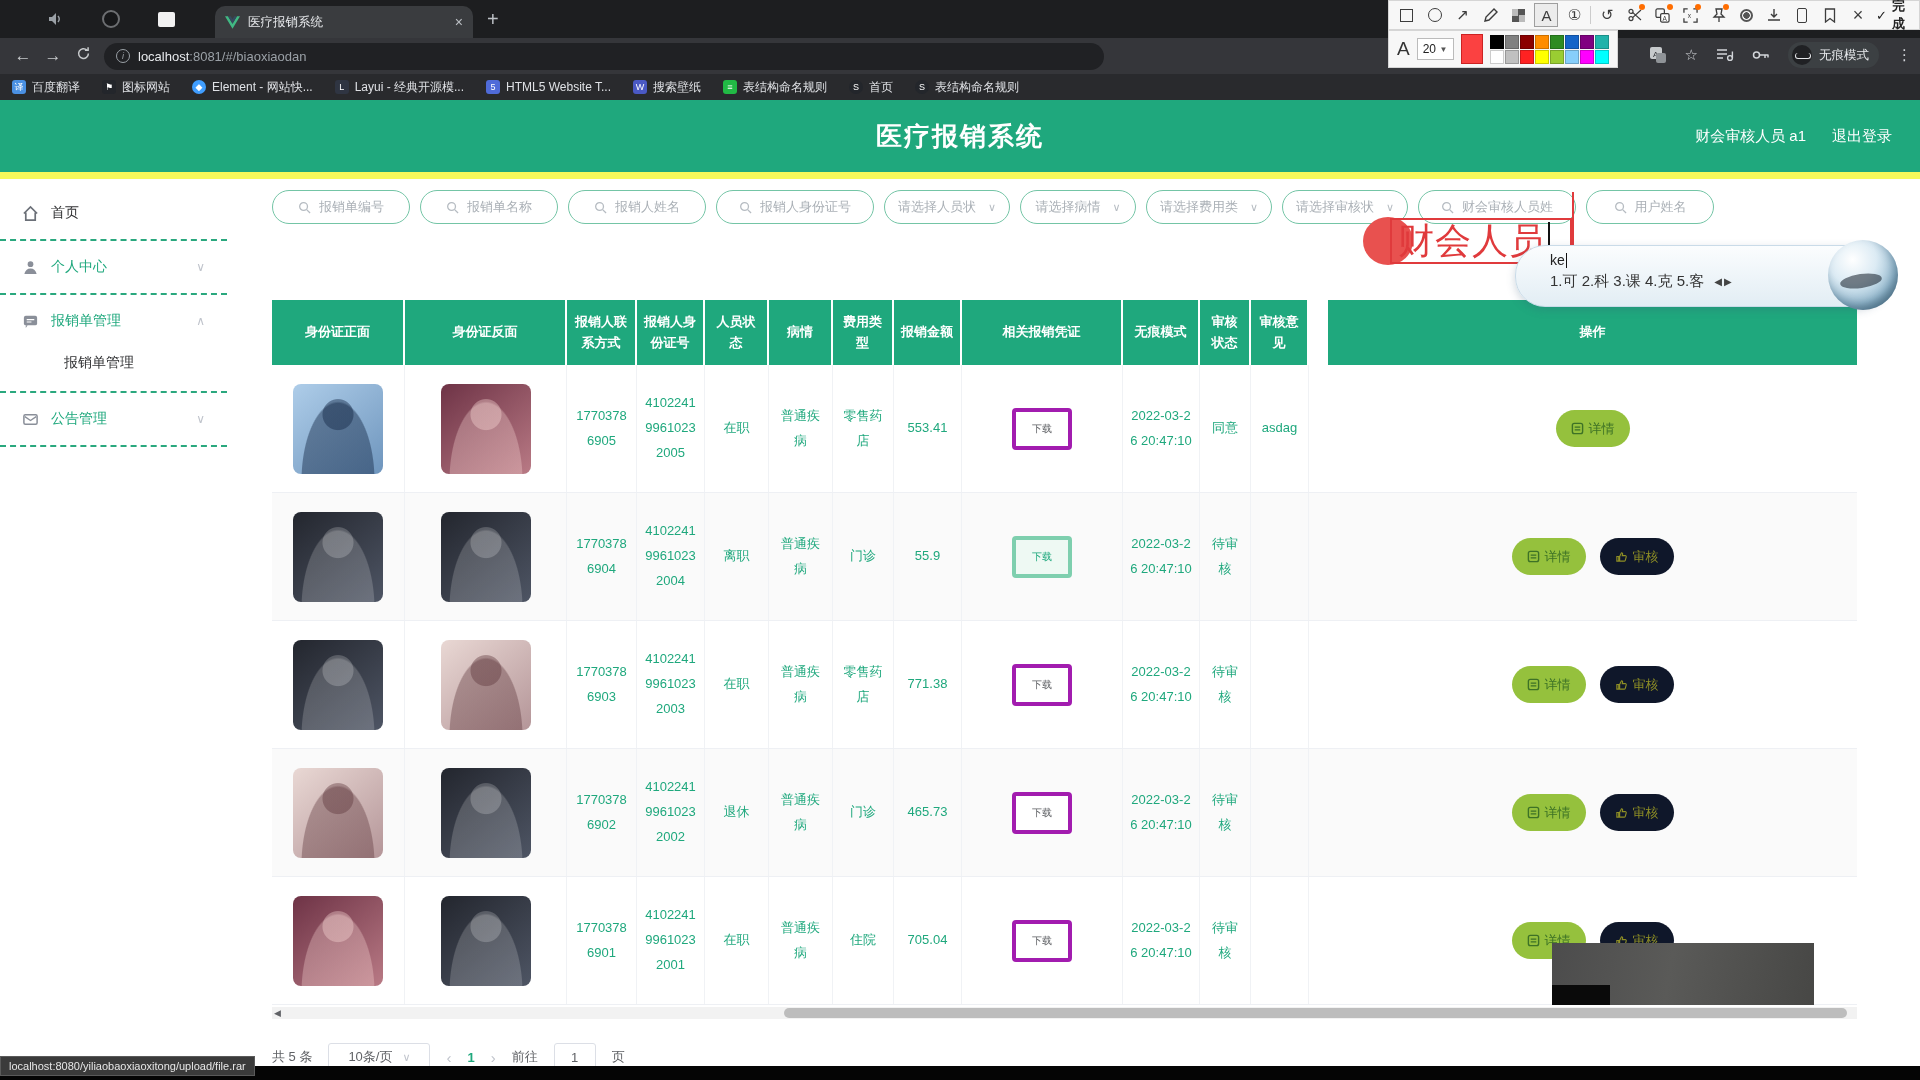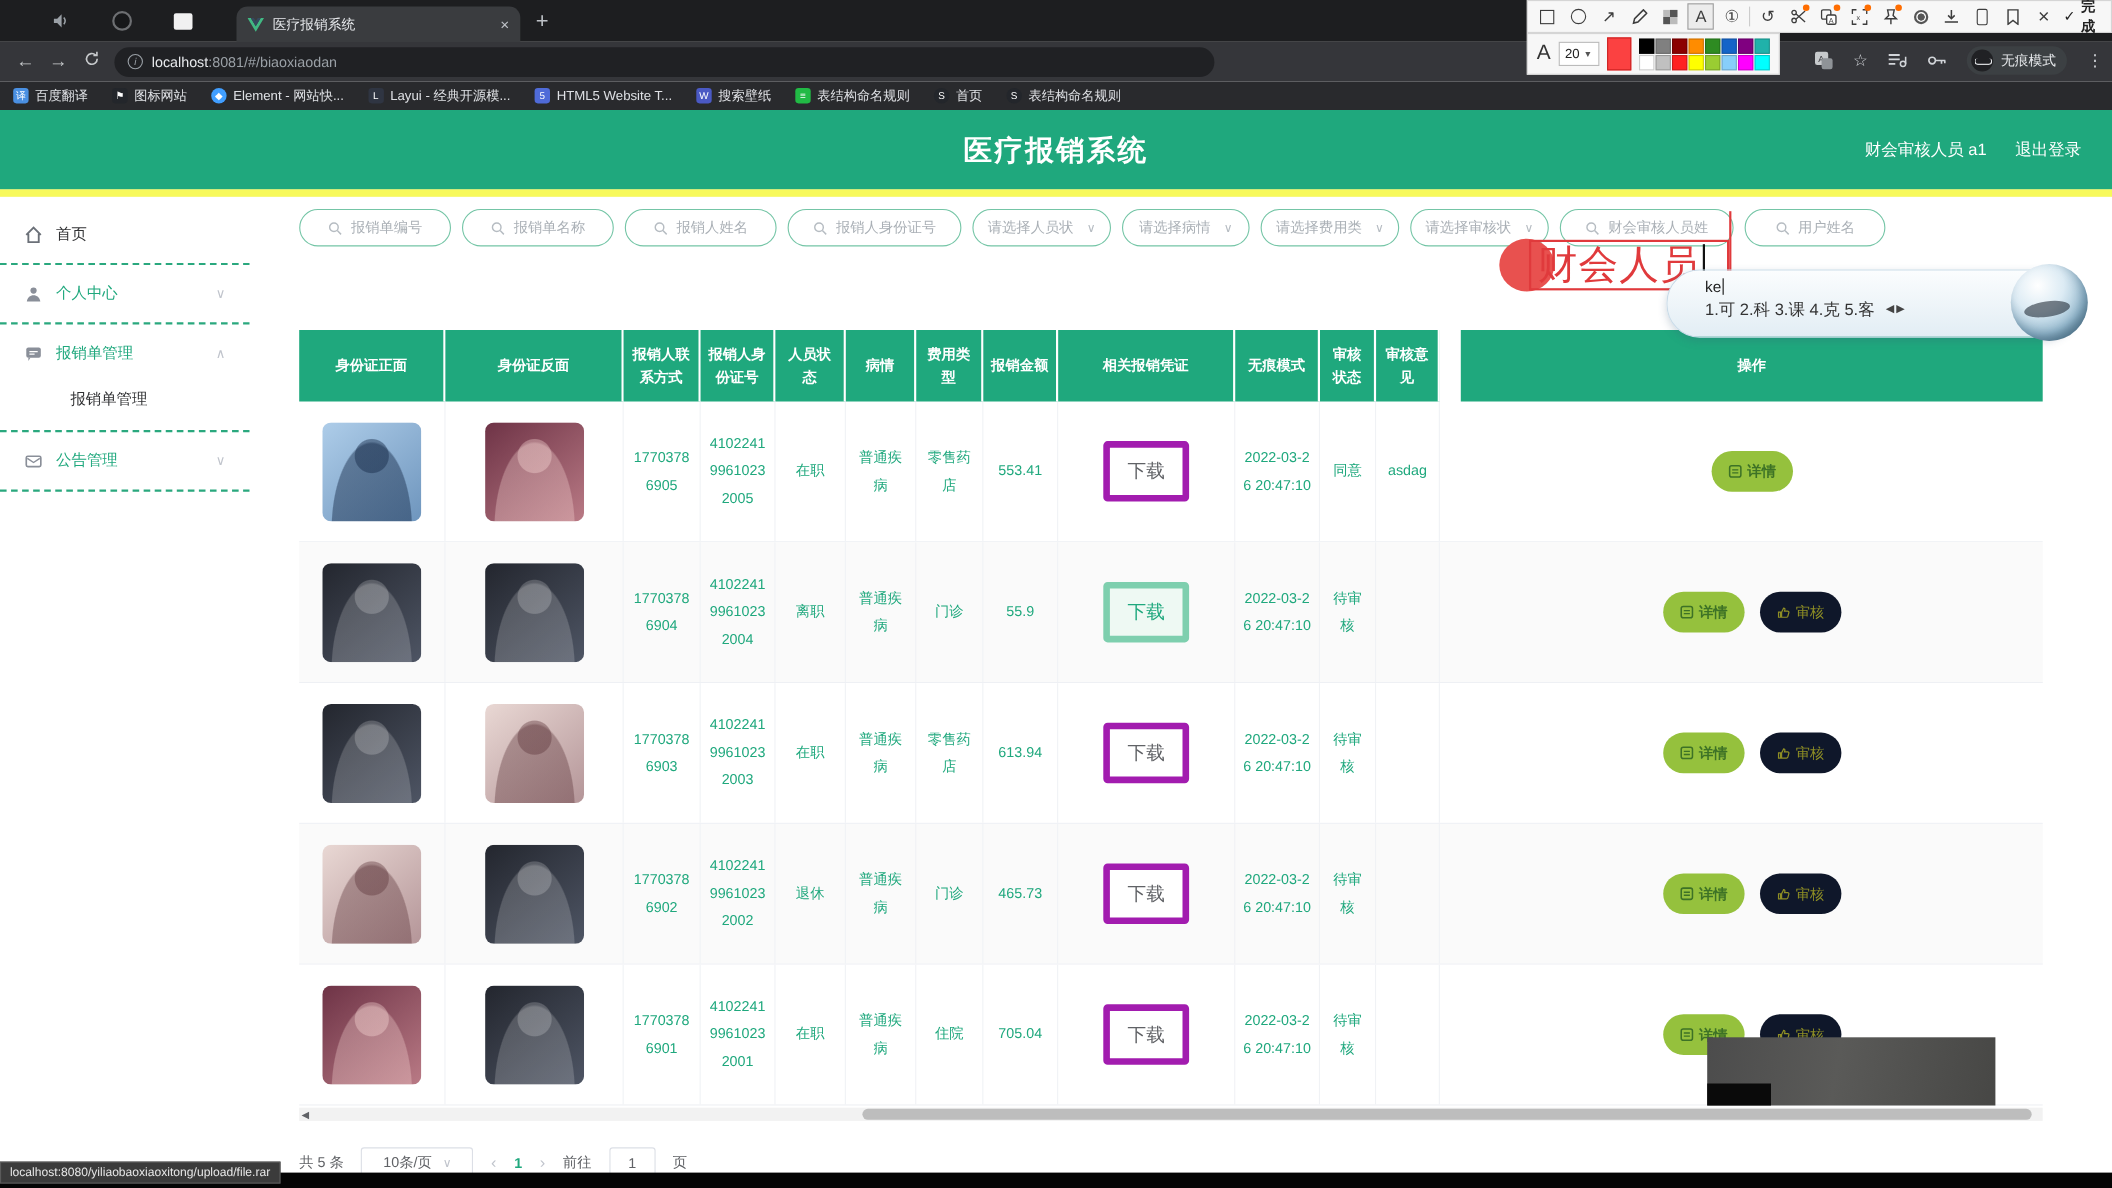--- a/index.html
+++ b/index.html
@@ -93,25 +93,25 @@
   .c4{width:68px;flex:none;}.c5{width:64px;flex:none;}.c6{width:64px;flex:none;}
   .c7{width:61px;flex:none;}.c8{width:68px;flex:none;}.c9{width:161px;flex:none;}
   .c10{width:77px;flex:none;}.c11{width:51px;flex:none;}.c12{width:58px;flex:none;}
   .c13{flex:1;margin-left:19px;}
   .breakall{word-break:break-all;}
   .photo{width:90px;height:90px;border-radius:8px;flex:none;}
   .ph-blue{background:radial-gradient(circle at 50% 34%,rgba(20,40,70,.45) 0 15px,transparent 16px),radial-gradient(ellipse at 50% 108%,rgba(20,40,70,.45) 0 36px,transparent 37px),linear-gradient(140deg,#aecde9,#6e95bd);}
   .ph-rose{background:radial-gradient(circle at 50% 34%,rgba(255,225,220,.35) 0 15px,transparent 16px),radial-gradient(ellipse at 50% 108%,rgba(255,225,220,.3) 0 36px,transparent 37px),linear-gradient(140deg,#6e3346,#b97a85);}
   .ph-dark{background:radial-gradient(circle at 50% 34%,rgba(255,255,255,.2) 0 15px,transparent 16px),radial-gradient(ellipse at 50% 108%,rgba(255,255,255,.18) 0 36px,transparent 37px),linear-gradient(140deg,#23262e,#4e5564);}
   .ph-light{background:radial-gradient(circle at 50% 34%,rgba(90,50,55,.4) 0 15px,transparent 16px),radial-gradient(ellipse at 50% 108%,rgba(90,50,55,.38) 0 36px,transparent 37px),linear-gradient(140deg,#e9d8d4,#b49598);}
-  .dl-btn{background:#fff;border:6px solid #a21caf;border-radius:4px;color:#606266;font-size:17px;padding:10px 16px;font-family:Liberation Sans, sans-serif;}
+  .dl-btn{background:#fff;border:4px solid #a21caf;border-radius:4px;color:#606266;font-size:10px;padding:10px 16px;font-family:Liberation Sans, sans-serif;}
   .dl-btn.hov{background:#eef9f3;border-color:#7ecfae;color:#1FA87D;}
   .ops{gap:14px;}
   .btn{display:inline-flex;align-items:center;gap:5px;height:37px;padding:0 15px;border:none;border-radius:19px;font-size:13px;font-family:inherit;}
-  .btn-detail{background:#95C13D;color:#3d7226;font-weight:bold;}
+  .btn-detail{background:#95C13D;color:#3d7226;}
   .btn-audit{background:#0f172a;color:#8f8f25;}
 
   
   .watermark{position:absolute;left:1325px;top:764px;width:262px;height:62px;background:linear-gradient(100deg,#4c4c4c,#5a5a58 45%,#474745);z-index:45;}
   .watermark:after{content:"";position:absolute;left:0;bottom:0;width:58px;height:20px;background:#0a0a0a;}
   .hscroll{position:absolute;left:45px;top:828px;width:1585px;height:12px;background:#f2f2f2;display:flex;align-items:center;}
   .hscroll .larr{color:#606266;font-size:9px;margin-left:2px;}
   .hthumb{position:absolute;left:512px;top:1px;width:1063px;height:10px;border-radius:5px;background:#bdbdbd;}
   .pager{position:absolute;left:45px;top:864px;display:flex;align-items:center;gap:16px;color:#606266;font-size:13px;}
   .psel{width:102px;height:28px;border:1px solid #dcdfe6;border-radius:3px;display:flex;align-items:center;justify-content:center;gap:10px;color:#606266;background:#fff;}
@@ -544,21 +544,21 @@
                 <div class="photo ph-dark"></div>
               </div>
             <div class="td c2">
                 <div class="photo ph-light"></div>
               </div>
             <div class="td c3 breakall">17703786903</div>
             <div class="td c4 breakall">410224199610232003</div>
             <div class="td c5">在职</div>
             <div class="td c6">普通疾病</div>
             <div class="td c7">零售药店</div>
-            <div class="td c8">613.94</div>
+            <div class="td c8">771.38</div>
             <div class="td c9">
                 <button class="dl-btn">下载</button>
               </div>
             <div class="td c10 breakall">2022-03-26 20:47:10</div>
             <div class="td c11">待审核</div>
             <div class="td c12"></div>
             <div class="td c13 ops">
               <button class="btn btn-detail">
                   <svg width="13" height="13" viewBox="0 0 14 14">
                     <rect x="1.5" y="1.5" width="11" height="11" rx="2" fill="none" stroke="currentColor" stroke-width="1.5"></rect>

